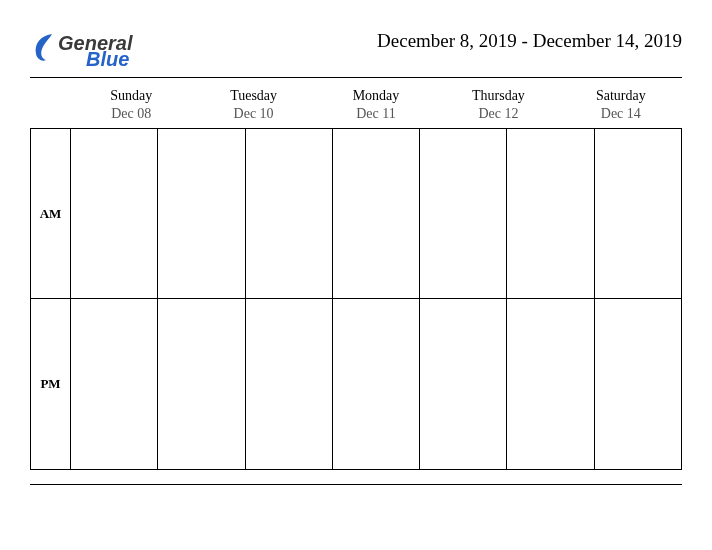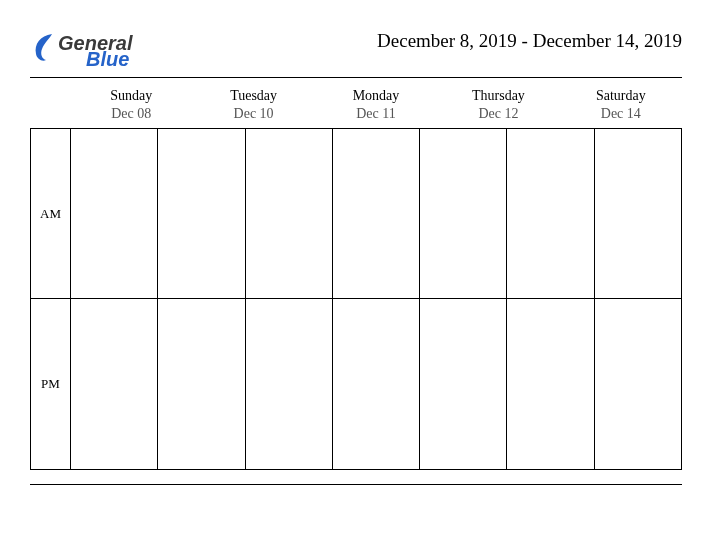--- a/index.html
+++ b/index.html
@@ -92,20 +92,21 @@
       border-bottom: 1px solid #000;
     }
     .row-label {
       width: 40px;
       flex: 0 0 40px;
       display: flex;
       align-items: center;
       justify-content: center;
       font-size: 13px;
       border-right: 1px solid #000;
+      font-weight: bold;
     }
     .cell {
       flex: 1;
       border-right: 1px solid #000;
     }
     .cell:last-child {
       border-right: none;
     }
     .footer-divider {
       border: none;

